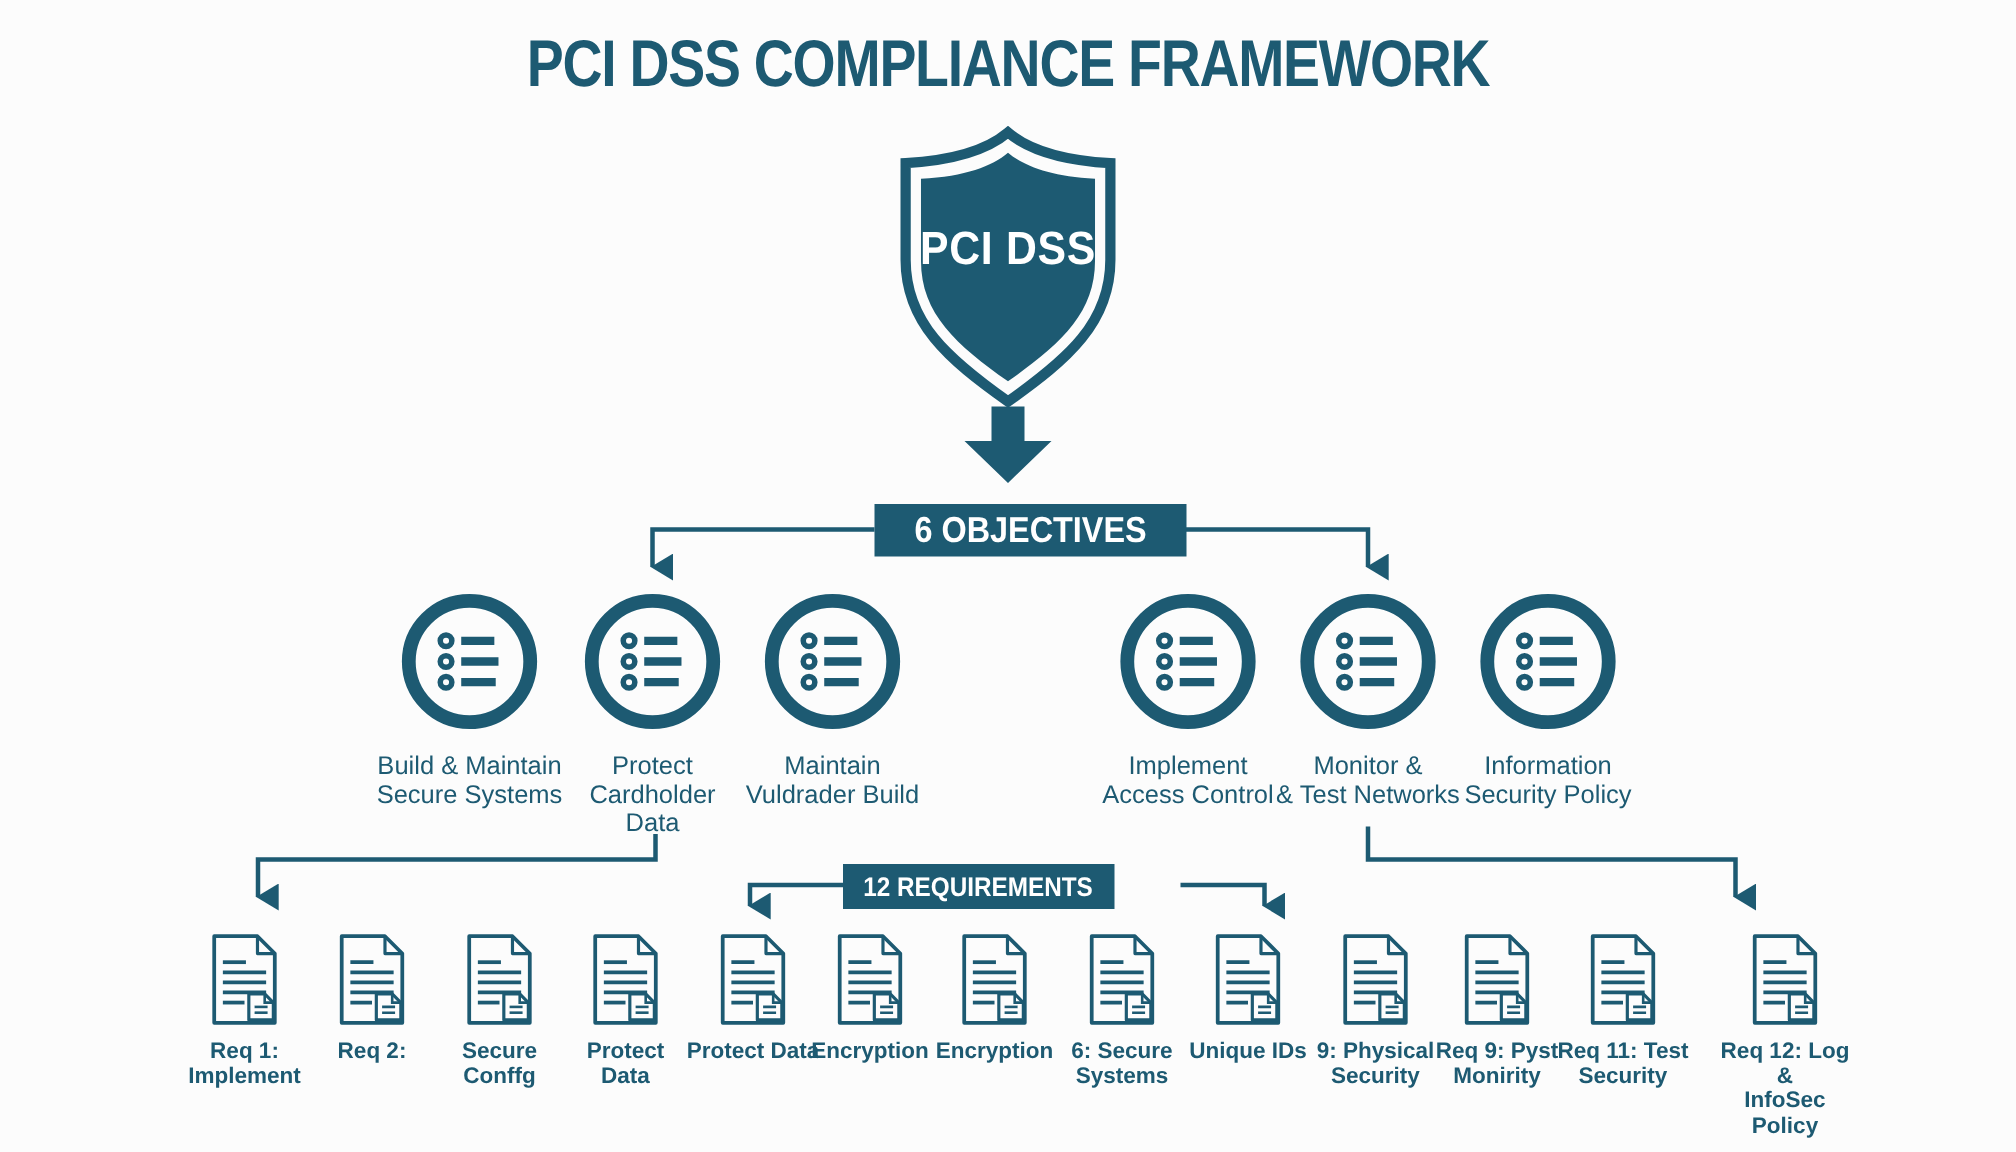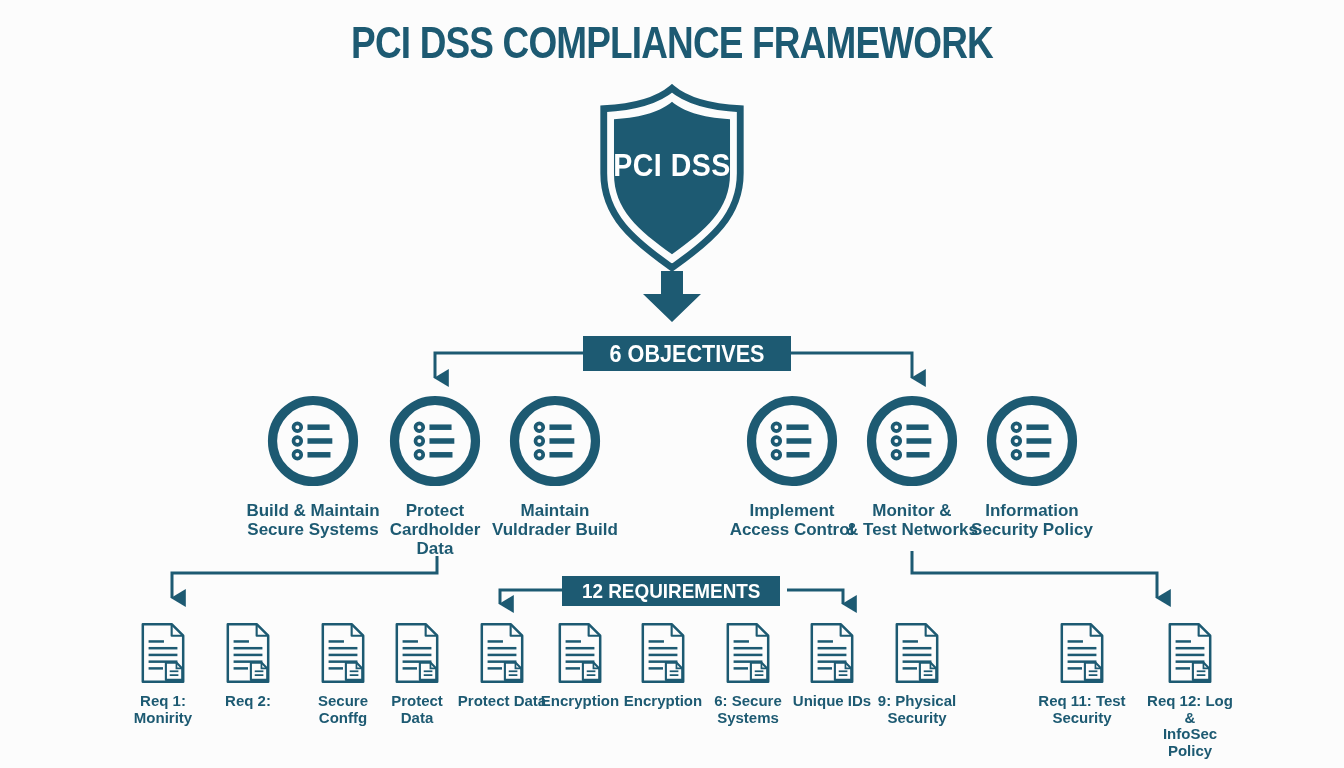--- a/index.html
+++ b/index.html
@@ -39,29 +39,29 @@
   .arrowhead{fill:var(--accent);}
   .blockarrow{fill:var(--accent);}
 
   
   .banner{
     position:absolute;background:var(--accent);color:var(--on-accent);
     display:flex;align-items:center;justify-content:center;
     font-weight:bold;white-space:nowrap;
   }
   .banner-objectives{left:583px;top:336px;width:208px;height:35px;font-size:24px;}
-  .banner-requirements{left:562px;top:576px;width:218px;height:30px;font-size:21px;}
+  .banner-requirements{left:562px;top:576px;width:181px;height:30px;font-size:18px;}
   .banner .squeeze{display:inline-block;transform:scaleX(.9);transform-origin:center;}
 
   
   .obj{position:absolute;top:395px;width:140px;margin-left:-70px;text-align:center;}
   .obj-icon{width:92px;height:92px;display:block;margin:0 auto;}
   .obj-label{
     margin-top:14px;color:var(--accent);
-    font-size:17px;font-weight:bold;line-height:1.12;
+    font-size:17px;font-weight:normal;line-height:1.12;
     white-space:pre-line;
   }
 
   
   .doc{position:absolute;top:622px;width:96px;margin-left:-48px;text-align:center;}
   .doc-icon{width:50px;height:62px;display:block;margin:0 auto;}
   .doc-label{
     margin-top:9px;color:var(--accent);
     font-size:15px;font-weight:bold;line-height:1.1;
     white-space:pre-line;
@@ -180,29 +180,29 @@
   </div>
 
   <div class="banner banner-requirements">
     <span class="squeeze">12 REQUIREMENTS</span>
   </div>
 
   <div class="doc" style="left:163px">
     <svg class="doc-icon">
         <use href="#icon-document"></use>
       </svg>
-    <div class="doc-label">Req 1: Monirity</div>
+    <div class="doc-label">Req 1: Implement</div>
   </div>
   <div class="doc" style="left:248px">
     <svg class="doc-icon">
         <use href="#icon-document"></use>
       </svg>
     <div class="doc-label">Req 2:</div>
   </div>
-  <div class="doc" style="left:343px">
+  <div class="doc" style="left:333px">
     <svg class="doc-icon">
         <use href="#icon-document"></use>
       </svg>
     <div class="doc-label">Secure
 Conffg</div>
   </div>
   <div class="doc" style="left:417px">
     <svg class="doc-icon">
         <use href="#icon-document"></use>
       </svg>
@@ -240,20 +240,27 @@
       </svg>
     <div class="doc-label">Unique IDs</div>
   </div>
   <div class="doc" style="left:917px">
     <svg class="doc-icon">
         <use href="#icon-document"></use>
       </svg>
     <div class="doc-label">9: Physical
 Security</div>
   </div>
+  <div class="doc" style="left:998px">
+    <svg class="doc-icon">
+        <use href="#icon-document"></use>
+      </svg>
+    <div class="doc-label">Req 9: Pyst
+Monirity</div>
+  </div>
   <div class="doc" style="left:1082px">
     <svg class="doc-icon">
         <use href="#icon-document"></use>
       </svg>
     <div class="doc-label">Req 11: Test
 Security</div>
   </div>
   <div class="doc" style="left:1190px">
     <svg class="doc-icon">
         <use href="#icon-document"></use>

